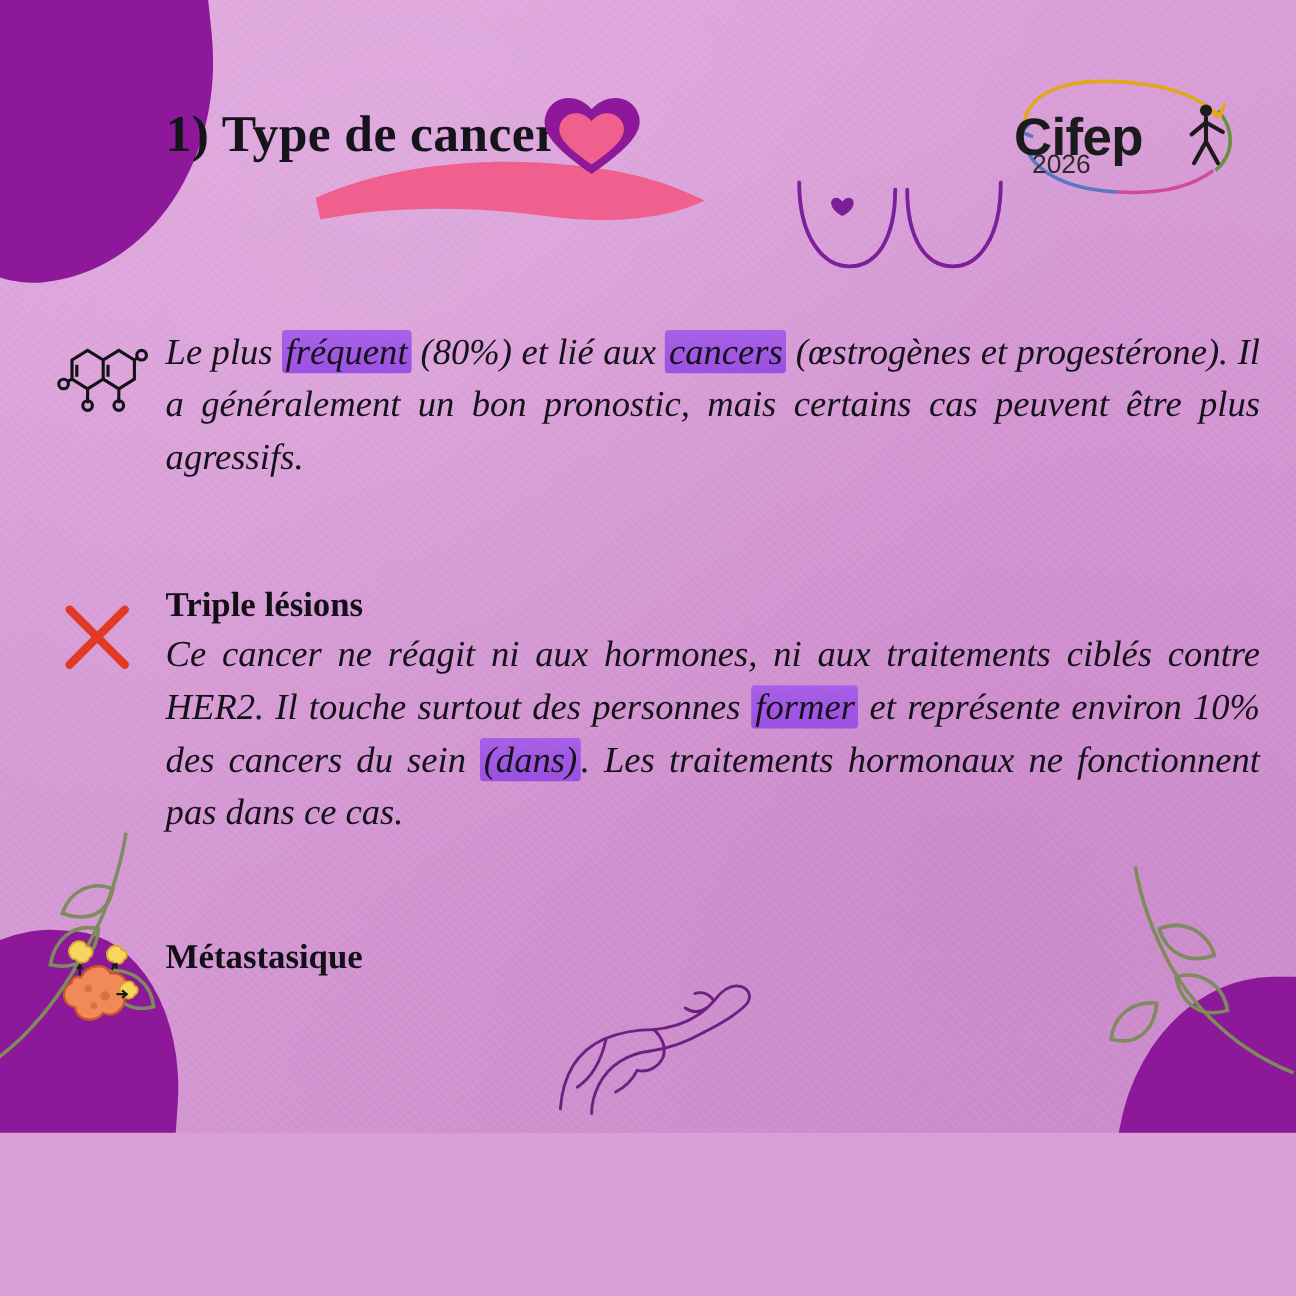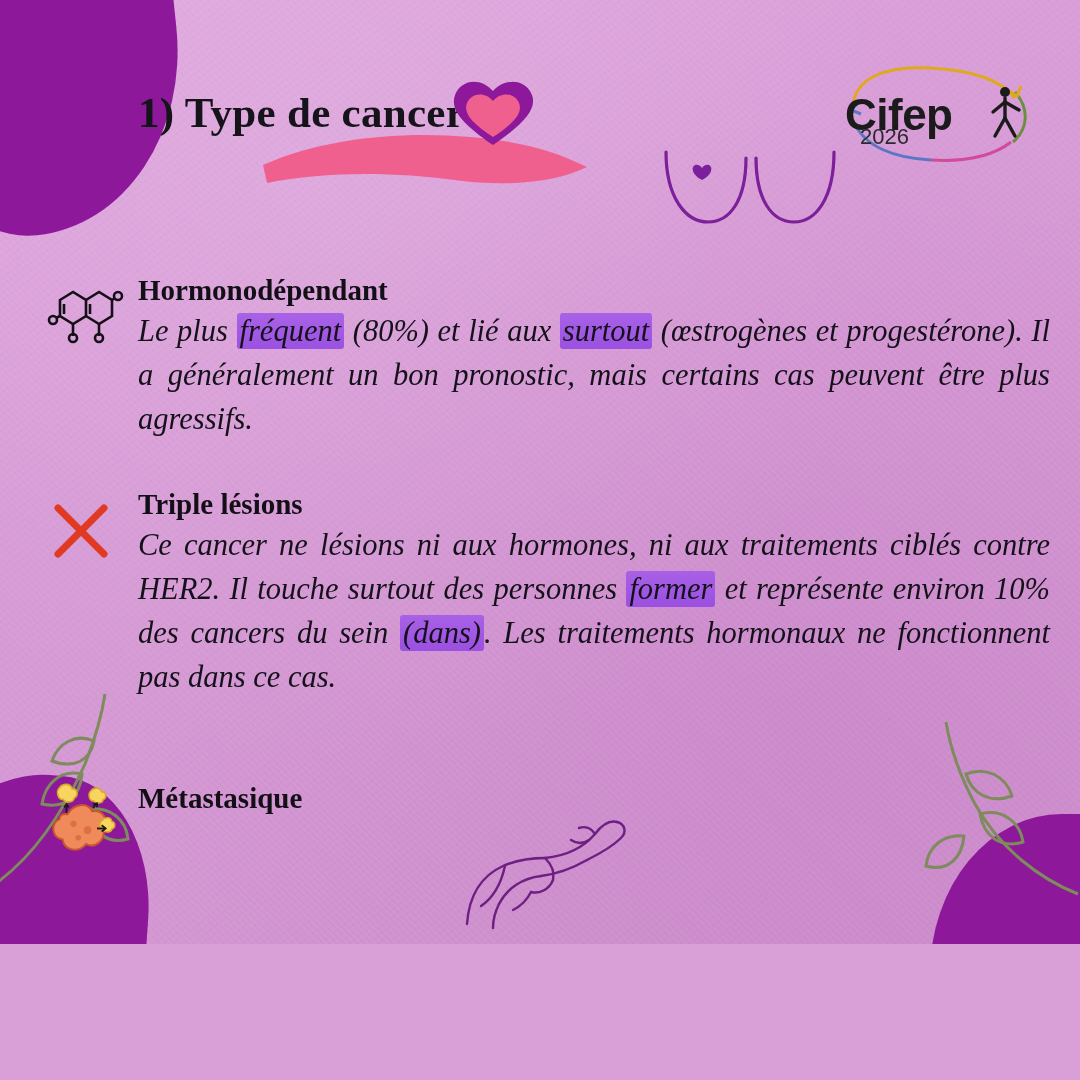--- a/index.html
+++ b/index.html
@@ -252,36 +252,35 @@
         <path d="M33 50 L33 62"></path>
         <path d="M59 50 L59 62"></path>
         <circle cx="33" cy="64" r="4"></circle>
         <circle cx="59" cy="64" r="4"></circle>
         <circle cx="13" cy="46" r="4"></circle>
         <path d="M20 42 L16 44"></path>
         <circle cx="78" cy="22" r="4"></circle>
         <path d="M72 26 L75 24"></path>
       </g>
     </svg>
-    <div class="sec-title">Hormonodépendant</div>
     <p class="sec-body">
-      <span>Le plus </span><span class="hl">fréquent</span><span> (80%) et lié aux </span><span class="hl">surtout</span><span> (œstrogènes et progestérone). Il a généralement un bon pronostic, mais certains cas peuvent être plus agressifs.</span>
+      <span>Le plus </span><span class="hl">fréquent</span><span> (80%) et lié aux </span><span class="hl">cancers</span><span> (œstrogènes et progestérone). Il a généralement un bon pronostic, mais certains cas peuvent être plus agressifs.</span>
     </p>
   </div>
 
   <div class="section sec-2">
     <svg class="bullet-icon icon-2" viewBox="0 0 86 86">
       <g stroke="#e03a24" stroke-width="7" stroke-linecap="round">
         <path d="M20 16 L66 62"></path>
         <path d="M66 16 L20 62"></path>
       </g>
     </svg>
     <div class="sec-title">Triple lésions</div>
     <p class="sec-body">
-      <span>Ce cancer ne lésions ni aux hormones, ni aux traitements ciblés contre HER2. Il touche surtout des personnes </span><span class="hl">former</span><span> et représente environ 10% des cancers du sein </span><span class="hl">(dans)</span><span>. Les traitements hormonaux ne fonctionnent pas dans ce cas.</span>
+      <span>Ce cancer ne réagit ni aux hormones, ni aux traitements ciblés contre HER2. Il touche surtout des personnes </span><span class="hl">former</span><span> et représente environ 10% des cancers du sein </span><span class="hl">(dans)</span><span>. Les traitements hormonaux ne fonctionnent pas dans ce cas.</span>
     </p>
   </div>
 
   <div class="section sec-3">
     <svg class="bullet-icon icon-3" viewBox="0 0 90 110">
       <g>
         <path d="M30 44 C38 30 56 28 62 40 C76 38 84 52 76 62 C80 76 66 88 54 82 C44 94 26 90 24 76 C10 74 8 56 20 50 C20 46 24 42 30 44 Z" fill="#f08a5a" stroke="#c9552a" stroke-width="2.5"></path>
         <circle cx="38" cy="56" r="4" fill="#c9552a" opacity="0.5"></circle>
         <circle cx="56" cy="64" r="5" fill="#c9552a" opacity="0.5"></circle>
         <circle cx="44" cy="74" r="3.5" fill="#c9552a" opacity="0.5"></circle>

